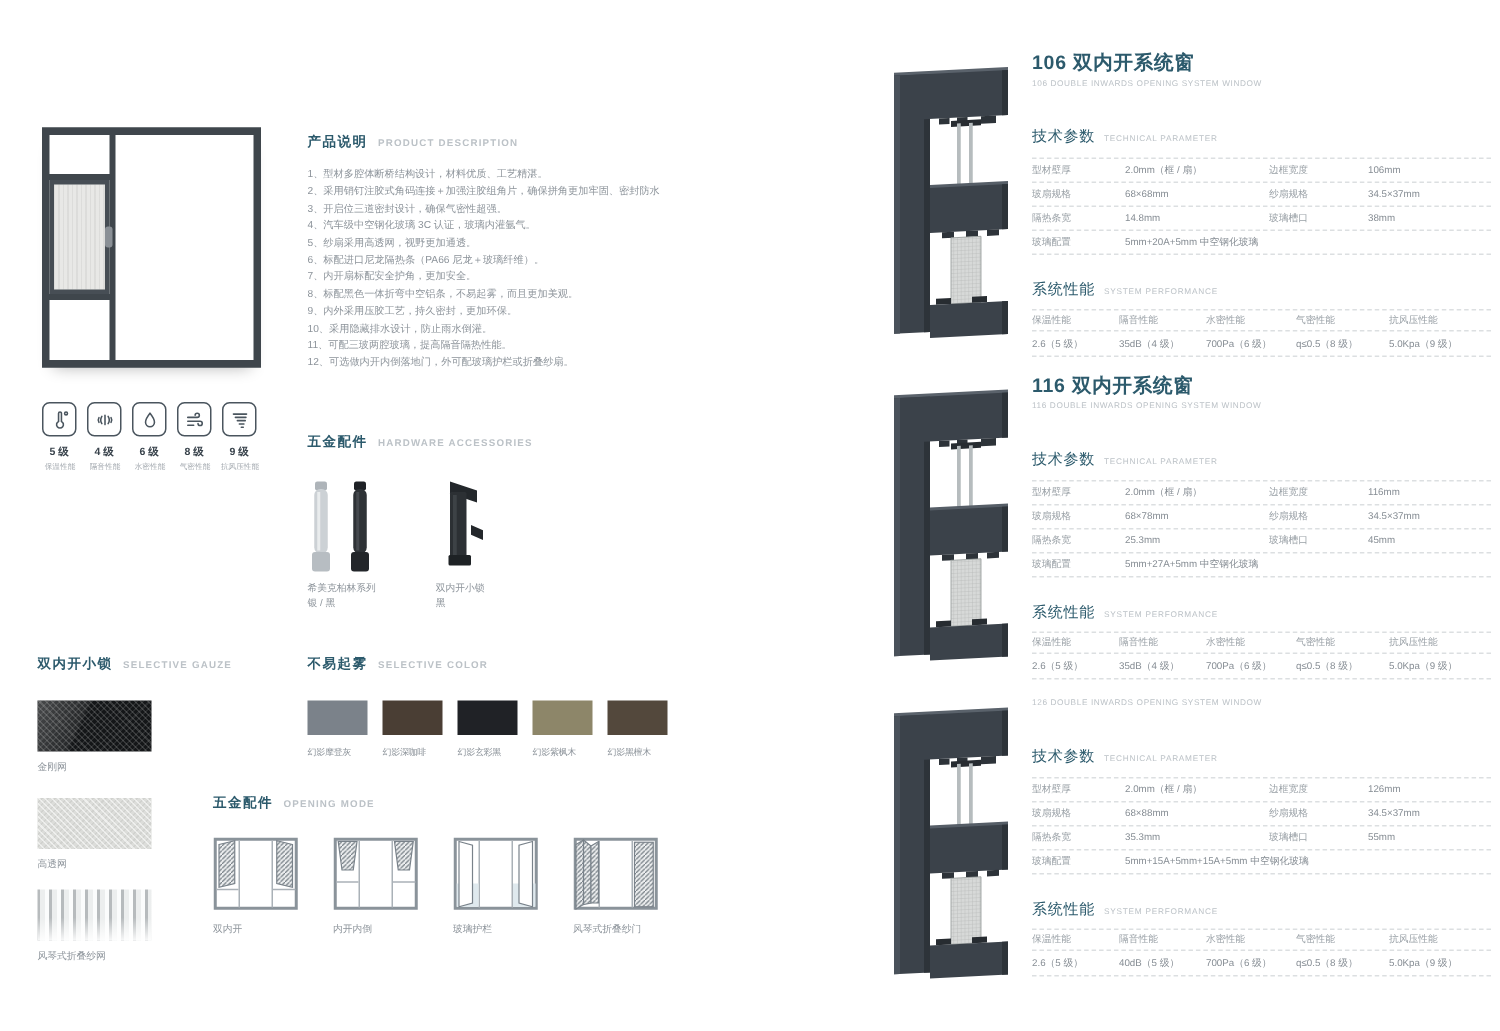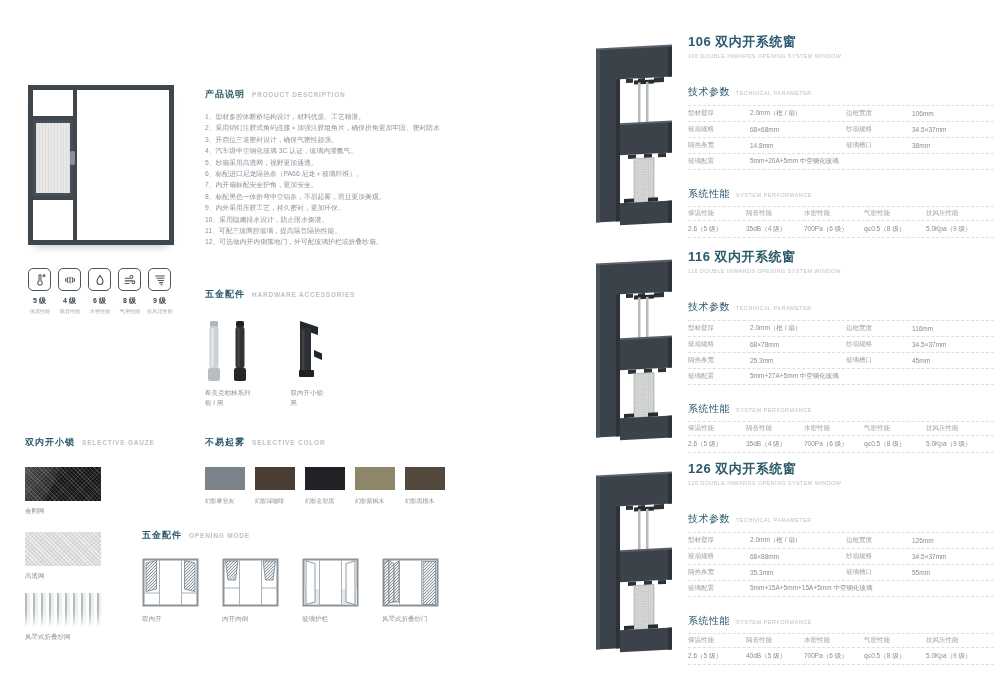--- a/index.html
+++ b/index.html
@@ -530,21 +530,20 @@
       <rect x="70" y="120" width="8" height="4" fill="#2d3339"></rect>
       <rect x="46" y="124" width="20" height="44" fill="url(#meshp)" stroke="#9ba09f" stroke-width="0.6"></rect>
       <rect x="36" y="164" width="10" height="4" fill="#272c31"></rect>
       <rect x="60" y="164" width="10" height="4" fill="#272c31"></rect>
       <rect x="32" y="168" width="52" height="22" fill="#3b424a"></rect>
       <rect x="80" y="168" width="4" height="22" fill="#2d3339"></rect>
     </g>
   </svg>
 </div>
     <div class="pbody">
-      <h2 class="p-title">126 双内开系统窗</h2>
       <div class="p-sub">126 DOUBLE INWARDS OPENING SYSTEM WINDOW</div>
       <div class="t-head"><span class="cn">技术参数</span><span class="en">TECHNICAL PARAMETER</span></div>
       <div class="tech-table">
         <div class="tech-row">
           <span class="lab">型材壁厚</span>
             <span class="val">2.0mm（框 / 扇）</span>
             <span class="lab">边框宽度</span>
             <span class="val">126mm</span>
         </div>
         <div class="tech-row">

